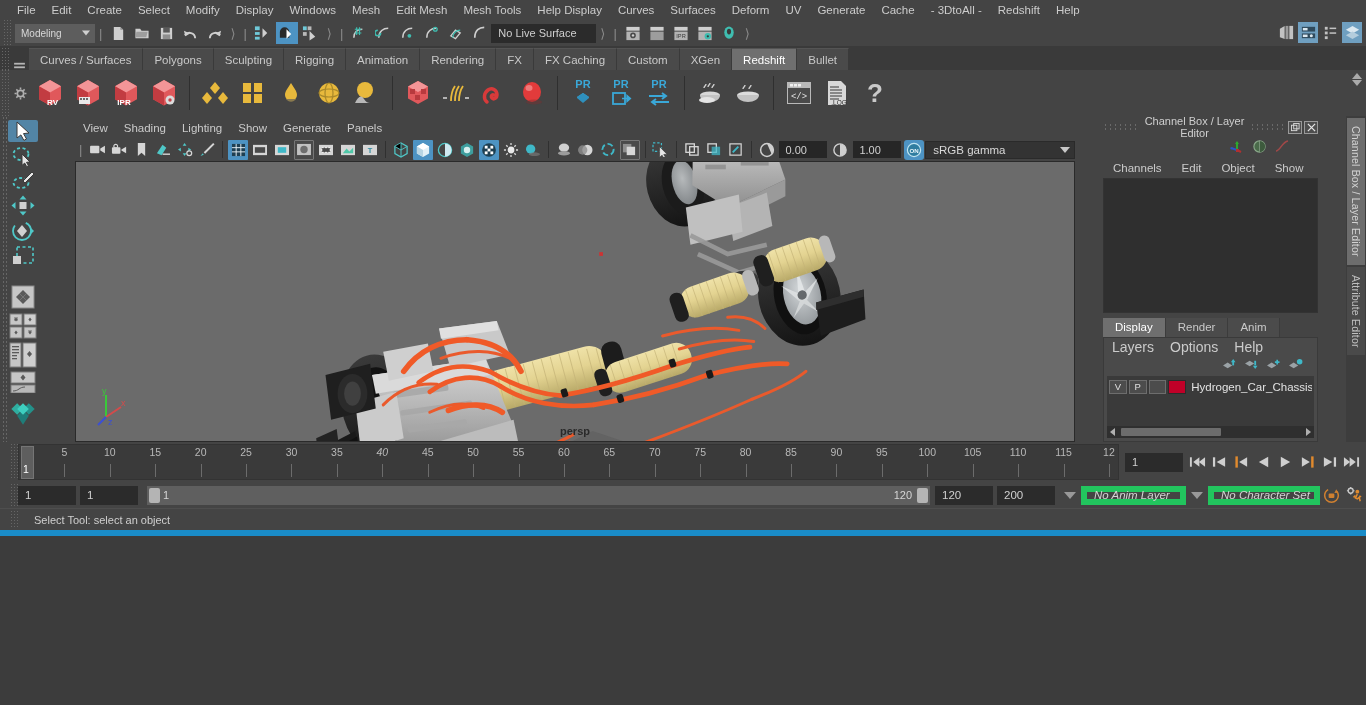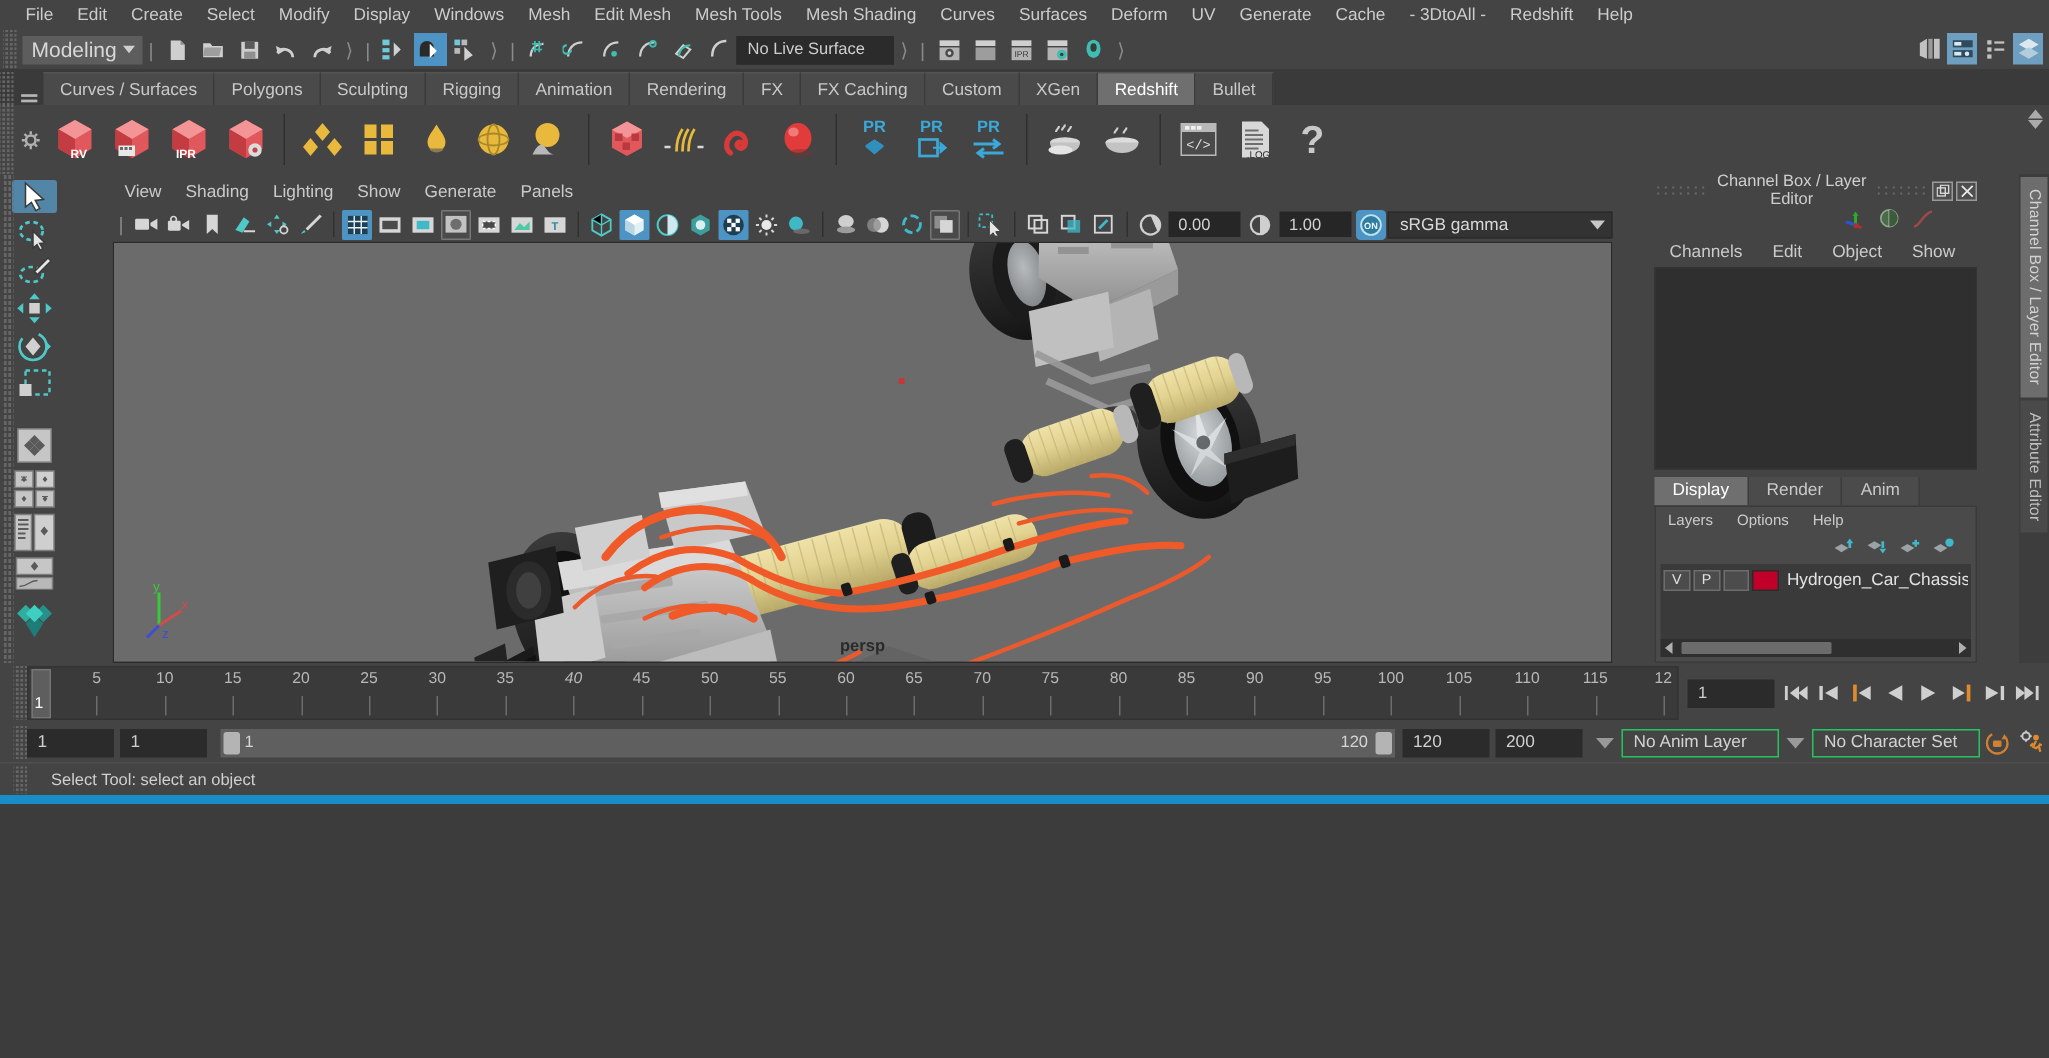--- a/index.html
+++ b/index.html
@@ -13,21 +13,21 @@
   }
   .app { position:relative; width:1366px; height:536px; display:flex; flex-direction:column; background:#15803d; }
 
   
   .menubar { height:20px; background:#444444; display:flex; align-items:center; padding-left:9px; flex:0 0 20px; }
   .menubar .mi { padding:0 8px; height:20px; line-height:20px; color:#cccccc; font-size:11.5px; white-space:nowrap; cursor:default; }
 
   
   .statusline { height:26px; background:#444444; display:flex; align-items:center; flex:0 0 26px; padding-left:2px; position:relative; }
   .gripdots { width:9px; height:100%; background-image:radial-gradient(#666 1px, transparent 1px); background-size:3px 3px; background-position:1px 2px; flex:0 0 9px; }
-  .menu-select { width:80px; height:19px; background:#5d5d5d; border:none; color:#d8d8d8; font-size:14px;
+  .menu-select { width:80px; height:19px; background:#5d5d5d; border:none; color:#d8d8d8; font-size:10px;
       display:flex; align-items:center; padding-left:6px; position:relative; margin-left:4px; }
   .menu-select .arr { position:absolute; right:5px; top:50%; transform:translateY(-50%); border-left:4px solid transparent; border-right:4px solid transparent; border-top:5px solid #cfcfcf; }
   .sep-paren { color:#8a8a8a; padding:0 4px; font-size:13px; }
   .sbtn { width:22px; height:22px; margin:0 1px; display:flex; align-items:center; justify-content:center; position:relative; }
   .sbtn.on { background:#4d93c3; }
   .livefield { height:19px; background:#2b2b2b; border:1px solid #2b2b2b; color:#cfcfcf; font-size:11px; display:flex; align-items:center; padding:0 6px; width:105px; }
   .right-icons { position:absolute; right:4px; top:2px; display:flex; gap:2px; }
   .ricon { width:20px; height:21px; display:flex; align-items:center; justify-content:center; }
   .ricon.sel { background:#6f9fc0; }
 
@@ -75,21 +75,21 @@
   .rp-btn { width:14px;height:13px;border:1px solid #9a9a9a;margin-left:2px;display:flex;align-items:center;justify-content:center;font-size:9px;color:#dcdcdc;background:#4e4e4e;}
   .rp-iconrow { height:22px; display:flex; align-items:center; justify-content:flex-end; padding-right:28px; gap:7px; }
   .cbmenu { height:20px; display:flex; align-items:center; background:#444; }
   .cbmenu span { padding:0 10px; font-size:11.5px; color:#cbcbcb; }
   .channelarea { flex:1 1 auto; background:#2f2f2f; border:1px solid #333; min-height:0; }
   .layertabs { height:20px; display:flex; align-items:flex-end; margin-top:4px; }
   .layertab { height:19px;line-height:19px;padding:0 12px;font-size:11.5px;background:#4b4b4b;color:#c9c9c9;border-right:1px solid #3c3c3c; }
   .layertab.active { background:#6f6f6f;color:#fff; }
   .layerbody { background:#4a4a4a; flex:0 0 auto; height:105px; display:flex; flex-direction:column; border:1px solid #3a3a3a;}
   .layermenu { height:18px;display:flex;align-items:center; }
-  .layermenu span { padding:0 8px;font-size:10px;color:#cbcbcb; }
+  .layermenu span { padding:0 8px;font-size:14px;color:#cbcbcb; }
   .layerbtns { height:18px;display:flex;align-items:center;justify-content:flex-end;gap:7px;padding-right:14px; }
   .layerlist { flex:1 1 auto; background:#3a3a3a; margin:2px 3px 0; position:relative; min-height:0;}
   .layerrow { height:17px;display:flex;align-items:center;padding:0 2px;margin-top:2px; }
   .lchk { width:18px;height:14px;border:1px solid #6d6d6d;background:#4c4c4c;font-size:9.5px;color:#e0e0e0;display:flex;align-items:center;justify-content:center;margin-right:2px;}
   .lcolor { width:18px;height:14px;border:1px solid #2b2b2b;margin-right:5px; }
   .lname { font-size:11.5px;color:#e2e2e2;white-space:nowrap;overflow:hidden; }
   .hscroll { height:12px;background:#2f2f2f;display:flex;align-items:center;margin:0 3px 3px;position:relative;}
   .hscroll .bar { height:8px;background:#6c6c6c;border-radius:1px;margin-left:14px;width:100px; }
   .hscroll .a { position:absolute;width:0;height:0;border-top:4px solid transparent;border-bottom:4px solid transparent;}
   .hscroll .a.l { left:3px;border-right:5px solid #b0b0b0;}
@@ -109,21 +109,21 @@
   .playbtns { display:flex; align-items:center; gap:1px; padding:0 4px; }
   .pbtn { width:21px;height:21px;display:flex;align-items:center;justify-content:center; }
 
   
   .rangerow { height:26px; flex:0 0 26px; display:flex; align-items:center; padding-left:9px; background:#444;}
   .rfield { width:58px;height:19px;background:#2b2b2b;color:#d0d0d0;font-size:11.5px;display:flex;align-items:center;padding-left:7px;margin-right:4px;}
   .rangebar { flex:1 1 auto; height:19px; background:#5f5f5f; display:flex; align-items:center; position:relative; margin:0 5px; }
   .rangebar .handle { width:11px;height:15px;background:#b4b4b4;border-radius:2px;position:absolute; }
   .rangebar .lnum { position:absolute; left:16px; font-size:11px; color:#d5d5d5;}
   .rangebar .rnum { position:absolute; right:18px; font-size:11px; color:#d5d5d5;}
-  .dropsel { width:105px;height:19px;background:#444;border:1px solid #22c55e;color:#d3d3d3;font-size:11.5px;display:flex;align-items:center;padding-left:7px;}
+  .dropsel { width:105px;height:19px;background:#444;border:6px solid #22c55e;color:#d3d3d3;font-size:11.5px;display:flex;align-items:center;padding-left:7px;font-style:italic;}
   .tri { width:0;height:0;border-left:6px solid transparent;border-right:6px solid transparent;border-top:7px solid #999;margin:0 5px;}
   .anicon { width:23px;height:22px;display:flex;align-items:center;justify-content:center; }
 
   
   .cmdline { height:28px; flex:0 0 28px; display:flex; align-items:center; padding-left:9px; background:#444;}
   .mel-label { width:42px; text-align:center; font-size:11px; color:#d7d7d7; }
   .mel-input { width:440px; height:20px; background:#2b2b2b; border:1px solid #333; }
   .mel-out { flex:1 1 auto; height:20px; background:#2b2b2b; border:1px solid #333; margin-left:6px; margin-right:24px;}
   .cmd-icon { position:absolute; right:4px; width:20px; height:20px; }
 
@@ -141,21 +141,21 @@
     <div class="mi">File</div>
     <div class="mi">Edit</div>
     <div class="mi">Create</div>
     <div class="mi">Select</div>
     <div class="mi">Modify</div>
     <div class="mi">Display</div>
     <div class="mi">Windows</div>
     <div class="mi">Mesh</div>
     <div class="mi">Edit Mesh</div>
     <div class="mi">Mesh Tools</div>
-    <div class="mi">Mesh Shading</div>
+    <div class="mi">Help Display</div>
     <div class="mi">Curves</div>
     <div class="mi">Surfaces</div>
     <div class="mi">Deform</div>
     <div class="mi">UV</div>
     <div class="mi">Generate</div>
     <div class="mi">Cache</div>
     <div class="mi">- 3DtoAll -</div>
     <div class="mi">Redshift</div>
     <div class="mi">Help</div>
   </div>

